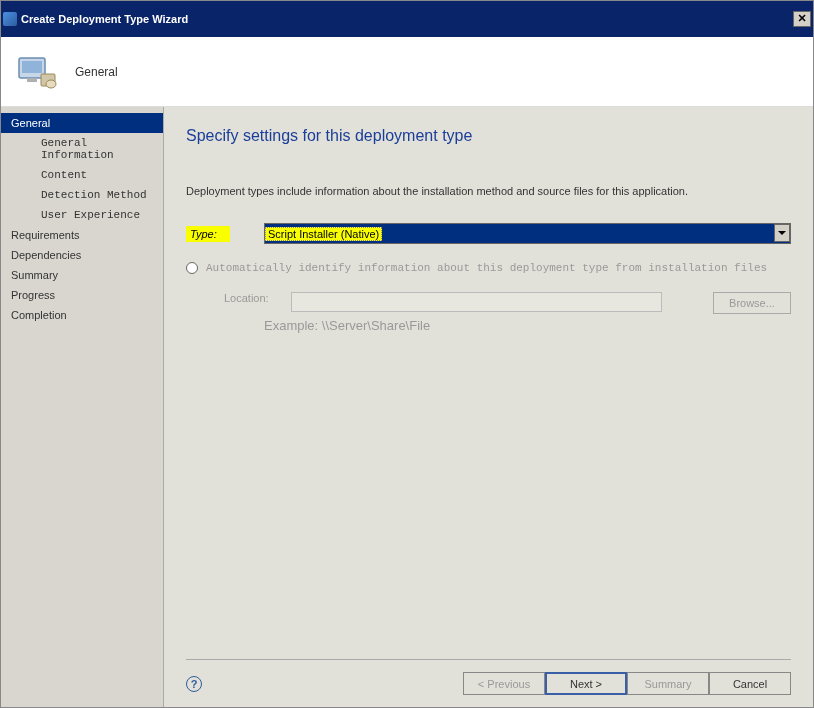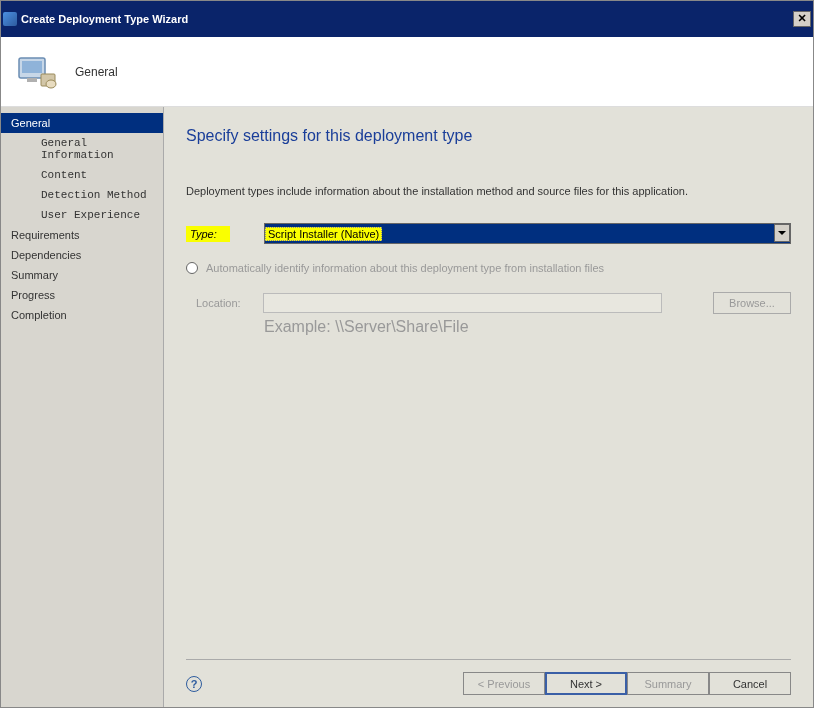--- a/index.html
+++ b/index.html
@@ -129,20 +129,21 @@
     .dropdown-arrow::after {
       content: "";
       border-left: 4px solid transparent;
       border-right: 4px solid transparent;
       border-top: 4px solid #000;
     }
     .radio-row {
       display: flex;
       align-items: center;
       margin-bottom: 18px;
+      font-family: Liberation Mono, monospace;
     }
     .radio-circle {
       width: 12px; height: 12px;
       border: 1px solid #666;
       border-radius: 50%;
       margin-right: 8px;
       background: #fff;
       position: relative;
       flex-shrink: 0;
     }
@@ -152,22 +153,22 @@
       width: 4px; height: 4px;
       background: #000;
       border-radius: 50%;
       top: 3px; left: 3px;
     }
     .radio-label { font-size: 11px; color: #333; }
     .radio-label.disabled { color: #999; }
     .radio-label.highlight { background: #faff00; padding: 1px 3px; }
     .location-row {
       display: flex;
-      align-items: center;
-      margin-left: 10px;
+      align-items: flex-start;
+      margin-left: 38px;
       margin-bottom: 4px;
       gap: 11px;
     }
     .location-label {
       width: 56px;
       color: #999;
       font-size: 11px;
     }
     .location-input {
       flex: 1;
@@ -181,21 +182,21 @@
       height: 22px;
       border: 1px solid #aaa;
       background: #e2e1d9;
       color: #999;
       font-size: 11px;
       cursor: default;
     }
     .location-hint {
       margin-left: 78px;
       color: #999;
-      font-size: 16px;
+      font-size: 13px;
       margin-bottom: 26px;
     }
     .footer {
       margin-top: auto;
       border-top: 1px solid #aaa;
       padding-top: 12px;
       display: flex;
       align-items: center;
     }
     .help-icon {

